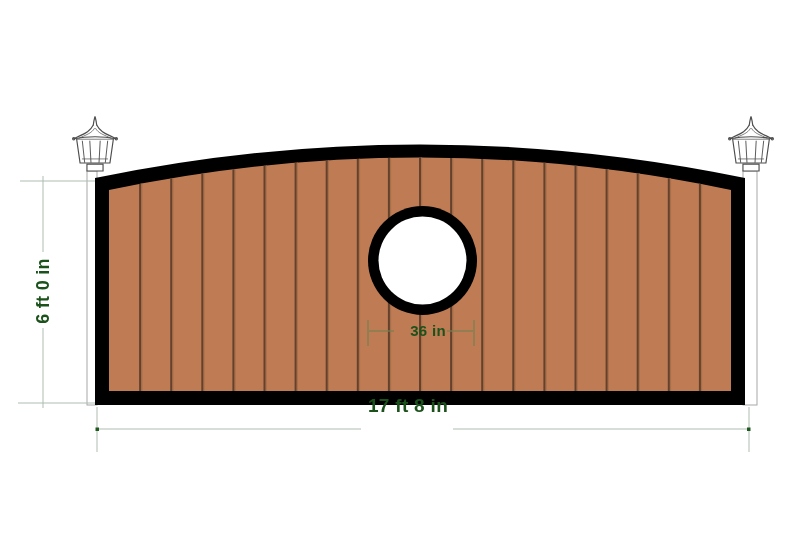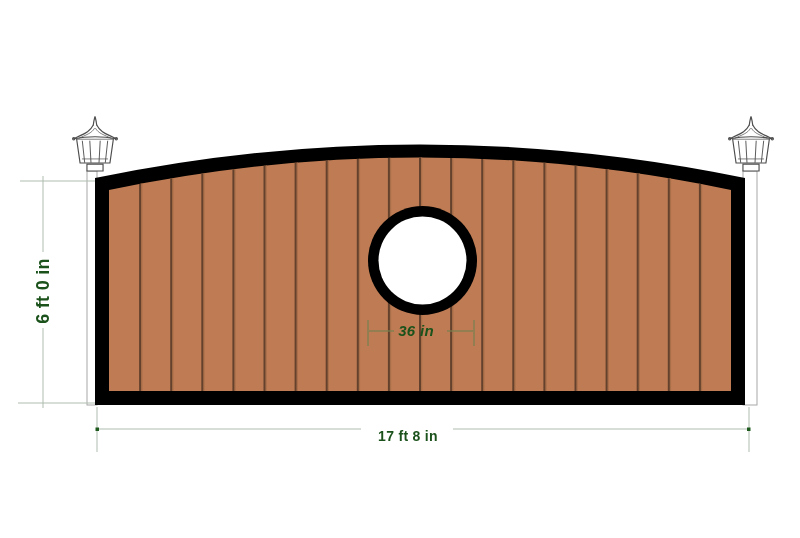--- a/index.html
+++ b/index.html
@@ -13,22 +13,22 @@
   .dim-label{
     position:absolute;
     font-family:"Liberation Sans", sans-serif;
     font-weight:bold;
     color:var(--dim-text,#1B521B);
     white-space:nowrap;
     transform:translate(-50%,-50%);
     letter-spacing:.3px;
   }
   #label-height{left:43px;top:291px;font-size:18px;transform:translate(-50%,-50%) rotate(-90deg);}
-  #label-width{left:408px;top:436px;font-size:14px;}
-  #label-medallion{left:416px;top:330px;font-size:15px;font-style:italic;}
+  #label-width{left:408px;top:406px;font-size:19px;}
+  #label-medallion{left:428px;top:330px;font-size:15px;}
 </style>
 </head>
 <body>
 
 <div id="stage">
   <svg width="800" height="538" viewBox="0 0 800 538">
     <defs>
       <clipPath id="medallion-clip">
           <circle cx="422.5" cy="260.5" r="44"></circle>
         </clipPath>

